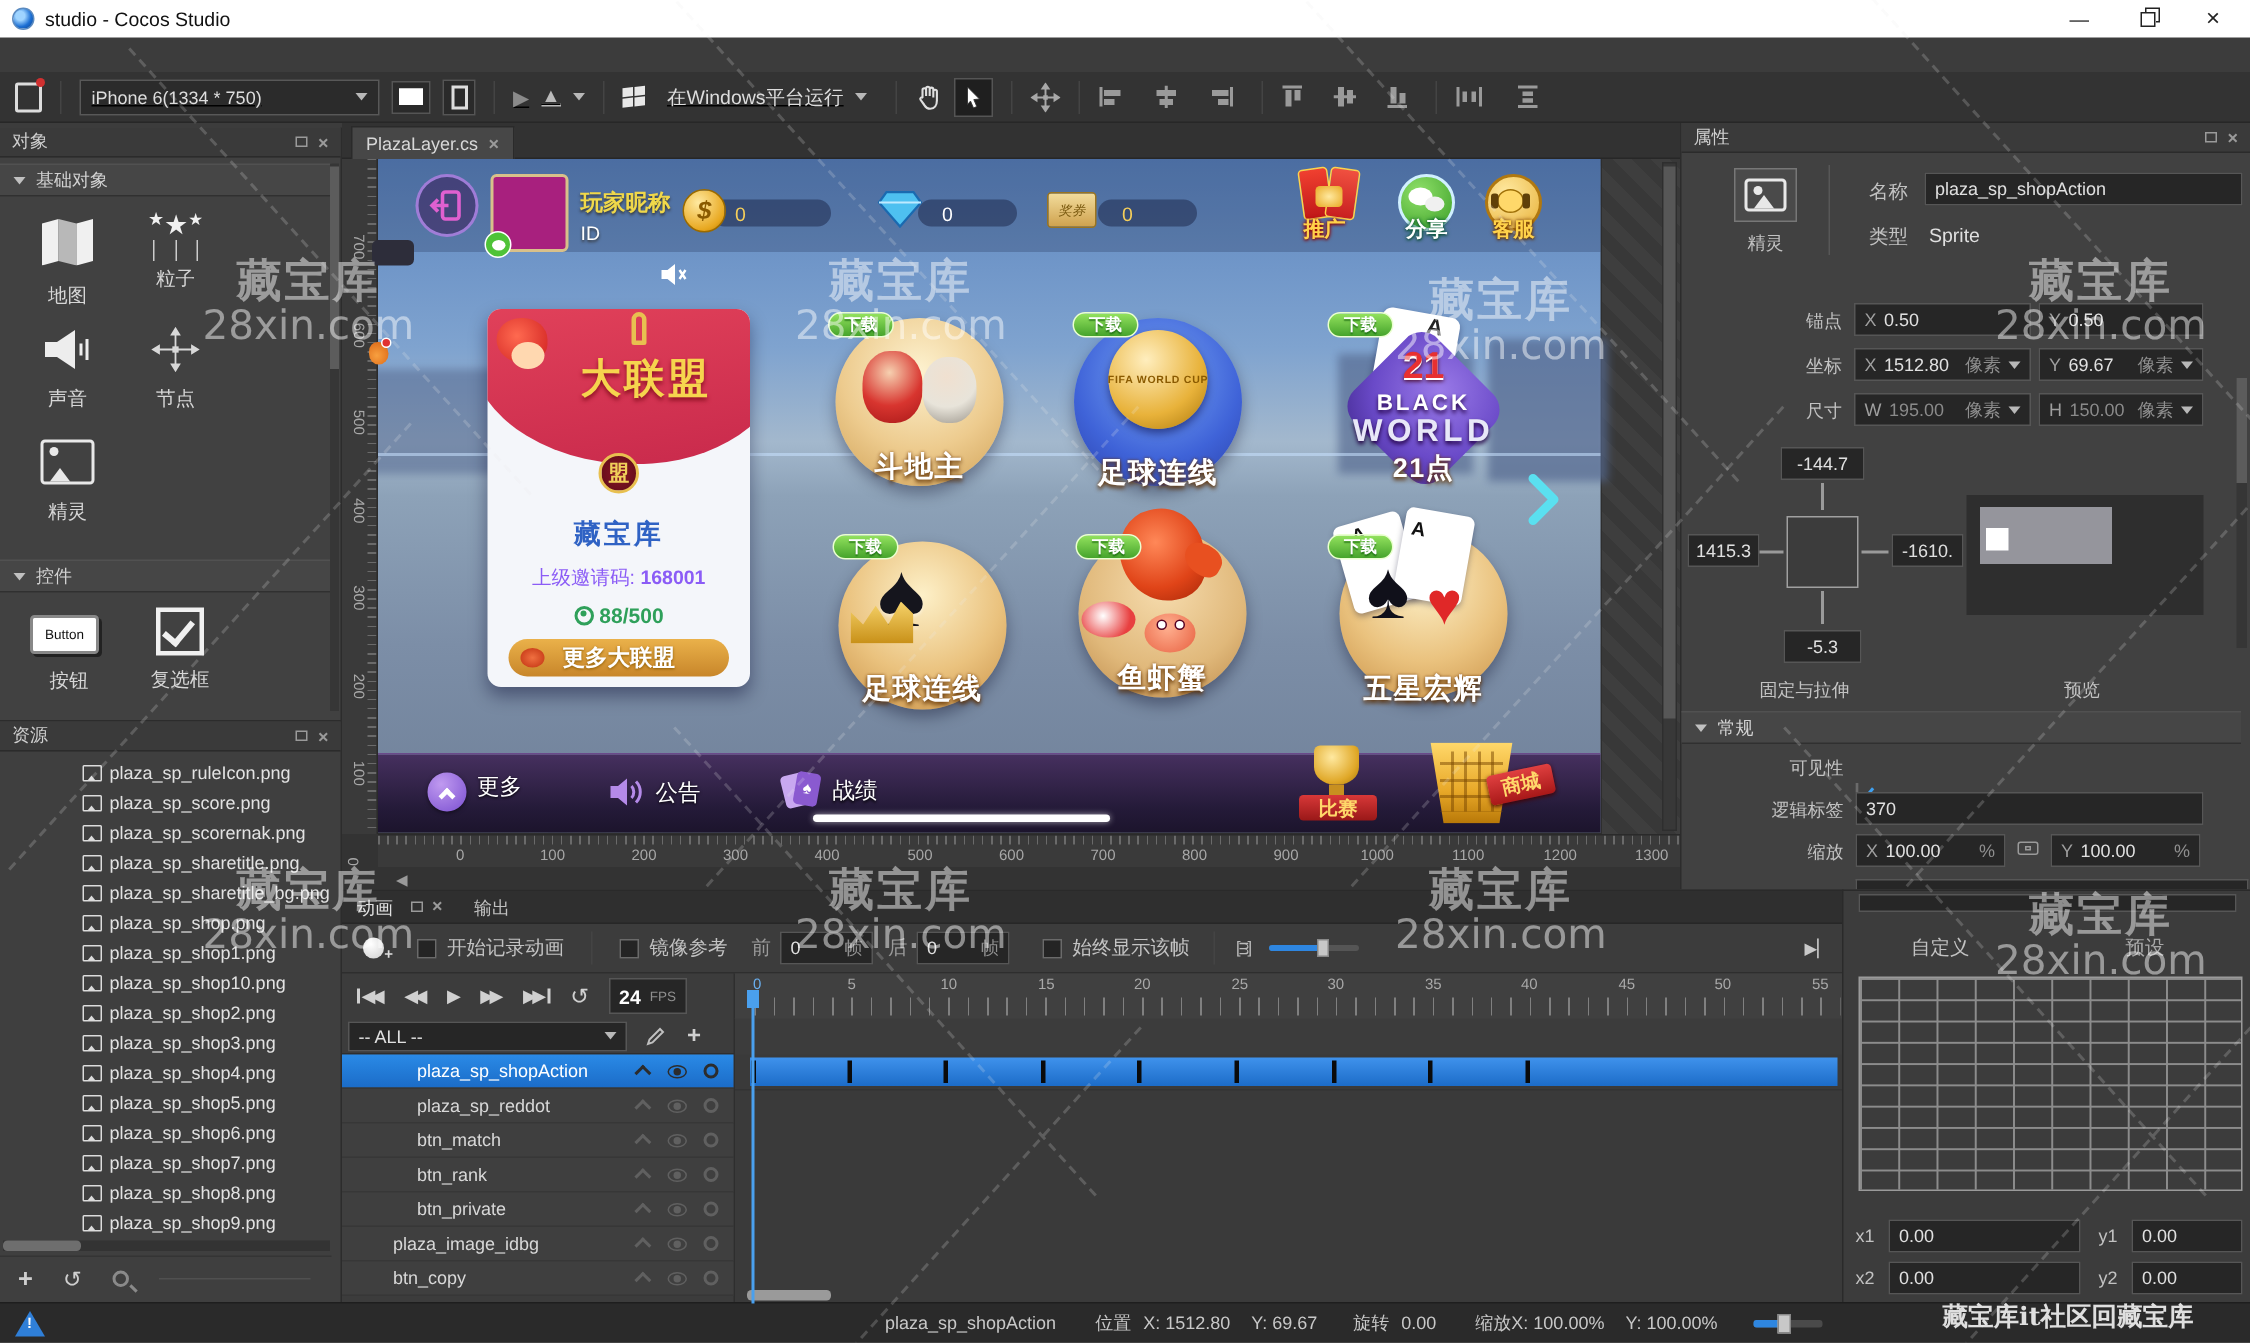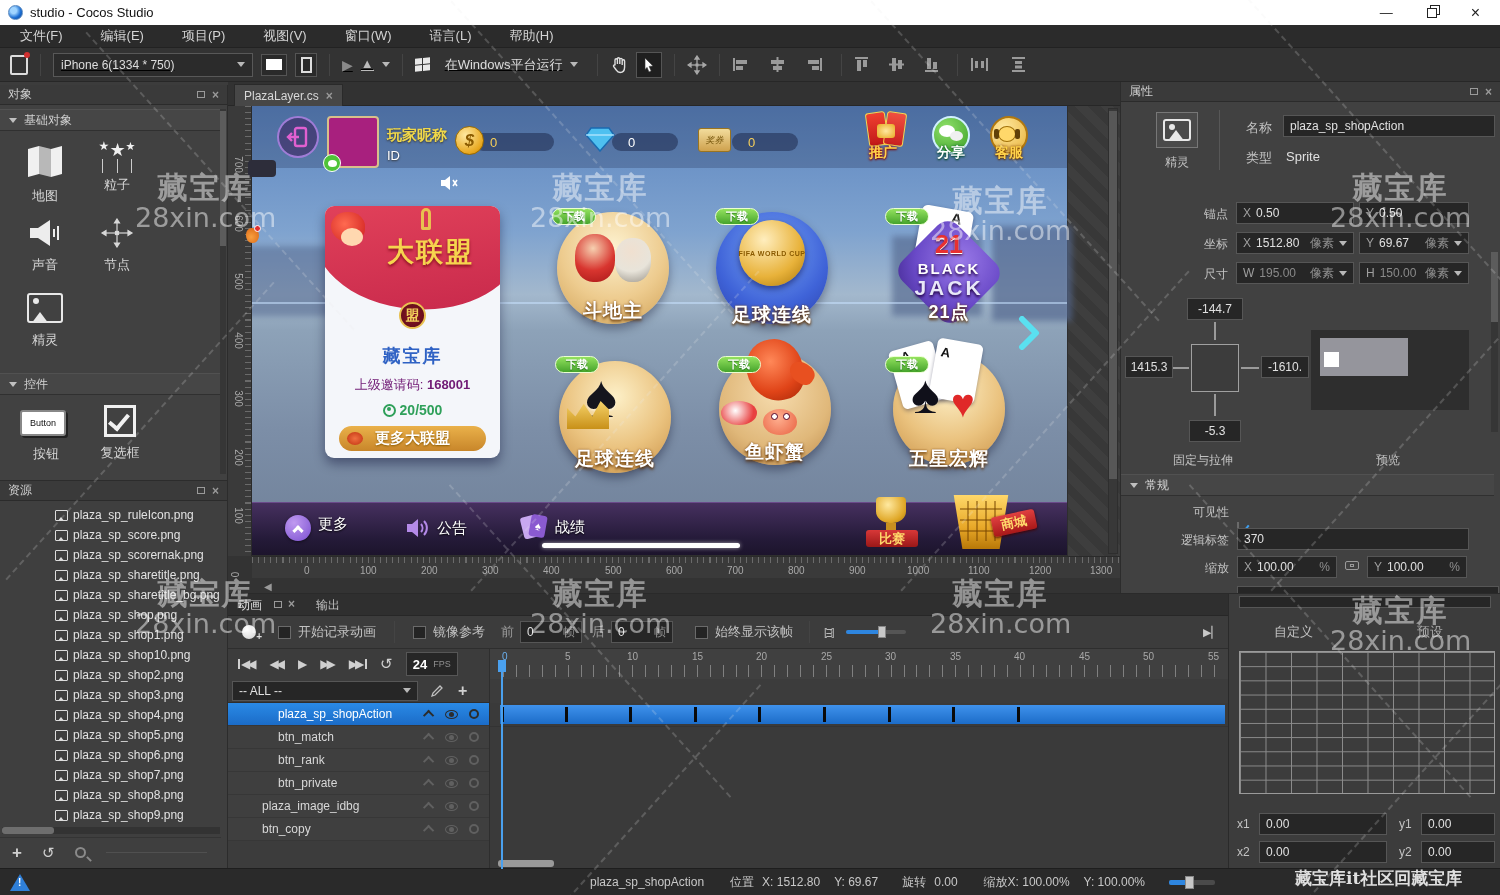--- a/index.html
+++ b/index.html
@@ -84,29 +84,20 @@
   <div class="abs titlebar">
     <span class="logo"></span>
     <span>studio - Cocos Studio</span>
     <span class="wbtns">
       <span>—</span>
       <span style="display:inline-block;width:10px;height:10px;border:1px solid #222;box-shadow:3px -3px 0 -1px #fff,3px -3px 0 0 #222;"></span>
       <span style="font-size:16px;">×</span>
     </span>
   </div>
 
-  <div class="abs menubar">
-    <span>文件(F)</span>
-    <span>编辑(E)</span>
-    <span>项目(P)</span>
-    <span>视图(V)</span>
-    <span>窗口(W)</span>
-    <span>语言(L)</span>
-    <span>帮助(H)</span>
-  </div>
 
   <div class="abs toolbar">
     <span class="tbtn" style="position:relative;width:18px;height:20px;border:2px solid #ddd;border-radius:2px;">
         <i style="position:absolute;right:-4px;top:-5px;width:6px;height:6px;background:#d03030;border-radius:50%;"></i>
       </span>
     <span class="tsep"></span>
     <div class="dd" style="width:200px;">
       <span>iPhone 6(1334 * 750)</span>
         <span class="dda" style="margin-left:auto;"></span>
     </div>
@@ -458,25 +449,25 @@
           </svg>
 
         <div class="abs" style="left:73px;top:100px;width:175px;height:252px;background:#f4f6fa;border-radius:9px;box-shadow:0 6px 12px rgba(0,0,40,.4);overflow:hidden;">
           <div style="position:absolute;left:-12px;top:-46px;width:210px;height:150px;background:linear-gradient(175deg,#e8485e,#c92a4c);border-radius:0 0 48% 60%;transform:rotate(-4deg);"></div>
           <i style="position:absolute;left:6px;top:6px;width:34px;height:30px;background:radial-gradient(circle at 40% 40%,#ff6a50,#d02020);border-radius:50% 50% 45% 55%;"></i>
           <i style="position:absolute;left:16px;top:22px;width:22px;height:18px;background:#ffd8b0;border-radius:50%;"></i>
           <i style="position:absolute;left:96px;top:2px;width:10px;height:22px;border:3px solid #e8c050;border-radius:6px 6px 2px 2px;"></i>
           <div class="sctxt" style="left:62px;top:28px;color:#f6d44e;font-size:27px;font-weight:bold;letter-spacing:2px;text-shadow:0 2px 3px #8a1020;">大联盟</div>
           <div style="position:absolute;left:74px;top:96px;width:27px;height:27px;background:radial-gradient(#8a1626,#5c0c18);border:2px solid #e8c050;border-radius:50%;color:#f0cf5a;font-size:14px;font-weight:bold;display:flex;align-items:center;justify-content:center;">盟</div>
           <div class="sctxt" style="left:0;top:138px;width:175px;text-align:center;color:#2f62c4;font-size:18px;font-weight:bold;letter-spacing:2px;">藏宝库</div>
-          <div class="sctxt" style="left:0;top:170px;width:175px;text-align:center;color:#701a75;font-size:13px;">
+          <div class="sctxt" style="left:0;top:170px;width:175px;text-align:center;color:#8b5cf6;font-size:13px;">
             <span>上级邀请码:</span> <span style="font-weight:bold;">168001</span>
           </div>
           <div class="sctxt" style="left:0;top:196px;width:175px;text-align:center;color:#2fa05a;font-size:14px;font-weight:bold;">
-            <i style="display:inline-block;width:13px;height:13px;border:2px solid #2fa05a;border-radius:50%;vertical-align:-2px;margin-right:4px;position:relative;"><b style="position:absolute;left:2.5px;top:1px;width:4px;height:4px;background:#2fa05a;border-radius:50%;"></b></i><span>20/500</span>
+            <i style="display:inline-block;width:13px;height:13px;border:2px solid #2fa05a;border-radius:50%;vertical-align:-2px;margin-right:4px;position:relative;"><b style="position:absolute;left:2.5px;top:1px;width:4px;height:4px;background:#2fa05a;border-radius:50%;"></b></i><span>88/500</span>
           </div>
           <div style="position:absolute;left:14px;top:220px;width:147px;height:25px;background:linear-gradient(180deg,#eab14a,#c8862a);border-radius:13px;display:flex;align-items:center;justify-content:center;color:#fff;font-size:15px;font-weight:bold;text-shadow:0 1px 2px #8a5a00;">
             <i style="position:absolute;left:8px;width:16px;height:13px;background:radial-gradient(#f07040,#c03010);border-radius:50%;"></i>
             <span>更多大联盟</span>
           </div>
         </div>
 
         <div class="gcircle" style="left:361px;top:162px;background:radial-gradient(circle at 50% 32%,#fdf2d0,#edcb8e 55%,#cfa055);">
           <i style="position:absolute;left:18px;top:22px;width:40px;height:48px;background:radial-gradient(circle at 45% 30%,#f6d0b0,#d8352f 55%,#a81818);border-radius:45%;"></i>
           <i style="position:absolute;left:58px;top:26px;width:36px;height:44px;background:radial-gradient(circle at 45% 30%,#f0e0d0,#e8e4da 55%,#9a948a);border-radius:45%;"></i>
@@ -494,21 +485,21 @@
             <span>下载</span>
           </div>
         <div class="gname" style="left:520px;top:196px;">足球连线</div>
 
         <div class="abs" style="left:641px;top:102px;width:112px;height:118px;">
           <i style="position:absolute;left:24px;top:0;width:52px;height:66px;background:#fff;border-radius:6px;transform:rotate(10deg);box-shadow:0 2px 5px rgba(0,0,50,.4);"></i>
           <span style="position:absolute;left:58px;top:2px;color:#222;font-weight:bold;font-size:15px;transform:rotate(10deg);">A</span>
           <i style="position:absolute;left:6px;top:16px;width:100px;height:96px;background:radial-gradient(circle at 50% 30%,#9a7ae8,#6a4ac8 65%,#4a2f9a);border-radius:18px;transform:rotate(45deg) scale(.82);"></i>
           <span style="position:absolute;left:0;top:22px;width:112px;text-align:center;color:#e83030;font-size:25px;font-weight:bold;text-shadow:0 1px 0 #fff,0 2px 3px #401;">21</span>
           <span style="position:absolute;left:0;top:52px;width:112px;text-align:center;color:#fff;font-size:15px;font-weight:bold;letter-spacing:2px;text-shadow:0 2px 3px #204;">BLACK</span>
-          <span style="position:absolute;left:0;top:68px;width:112px;text-align:center;color:#e8e8f8;font-size:21px;font-weight:bold;letter-spacing:3px;text-shadow:0 2px 3px #204;">JACK</span>
+          <span style="position:absolute;left:0;top:68px;width:112px;text-align:center;color:#e8e8f8;font-size:21px;font-weight:bold;letter-spacing:3px;text-shadow:0 2px 3px #204;">WORLD</span>
           <span class="gname" style="left:56px;top:92px;font-size:18px;">21点</span>
         </div>
         <div class="dl" style="left:633px;top:102px;">
             <span>下载</span>
           </div>
 
         <div class="gcircle" style="left:363px;top:311px;background:radial-gradient(circle at 50% 32%,#fdf0c8,#eac27e 55%,#c89045);">
           <span style="position:absolute;left:26px;top:6px;font-size:60px;line-height:1;color:#15151d;text-shadow:0 2px 2px rgba(255,255,255,.4);">♠</span>
           <i style="position:absolute;left:8px;top:40px;width:42px;height:28px;background:linear-gradient(180deg,#f6d36a,#c89018);clip-path:polygon(0 100%,0 25%,20% 55%,40% 10%,60% 55%,80% 0,100% 30%,100% 100%);"></i>
         </div>
@@ -804,20 +795,28 @@
     <div class="abs" style="left:0;top:109px;width:262px;height:166px;border-right:1px solid #2e2e2e;">
       <div class="trow sel">
           <span style="padding-left:50px;">plaza_sp_shopAction</span>
           <span class="ticn">
             <i class="ic-chev"></i>
             <i class="ic-eye"></i>
             <i class="ic-circ"></i>
           </span>
         </div>
       <div class="trow">
+          <span style="padding-left:50px;">plaza_sp_reddot</span>
+          <span class="ticn">
+            <i class="ic-chev"></i>
+            <i class="ic-eye"></i>
+            <i class="ic-circ"></i>
+          </span>
+        </div>
+      <div class="trow">
           <span style="padding-left:50px;">btn_match</span>
           <span class="ticn">
             <i class="ic-chev"></i>
             <i class="ic-eye"></i>
             <i class="ic-circ"></i>
           </span>
         </div>
       <div class="trow">
           <span style="padding-left:50px;">btn_rank</span>
           <span class="ticn">

